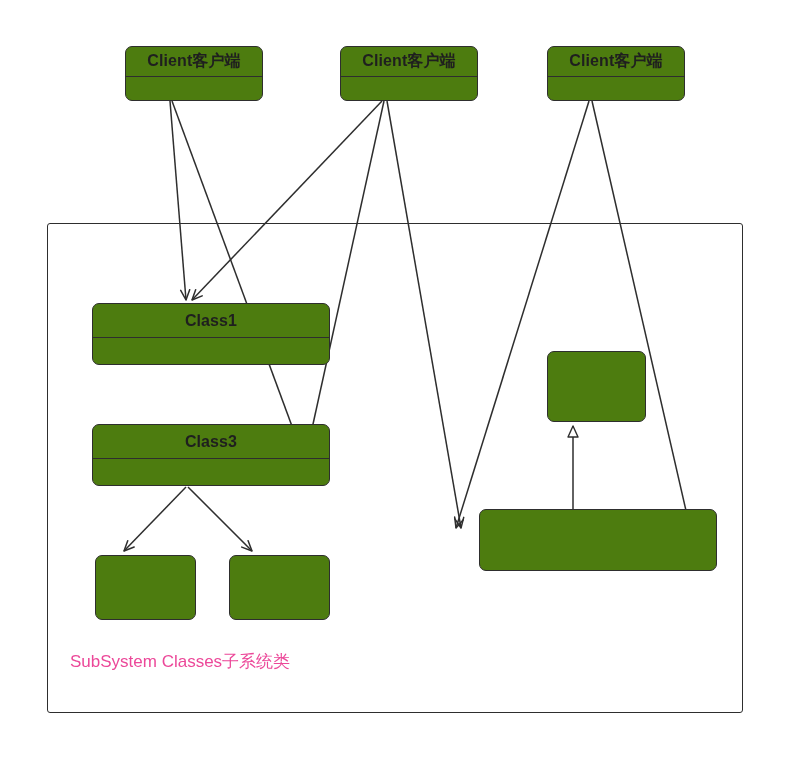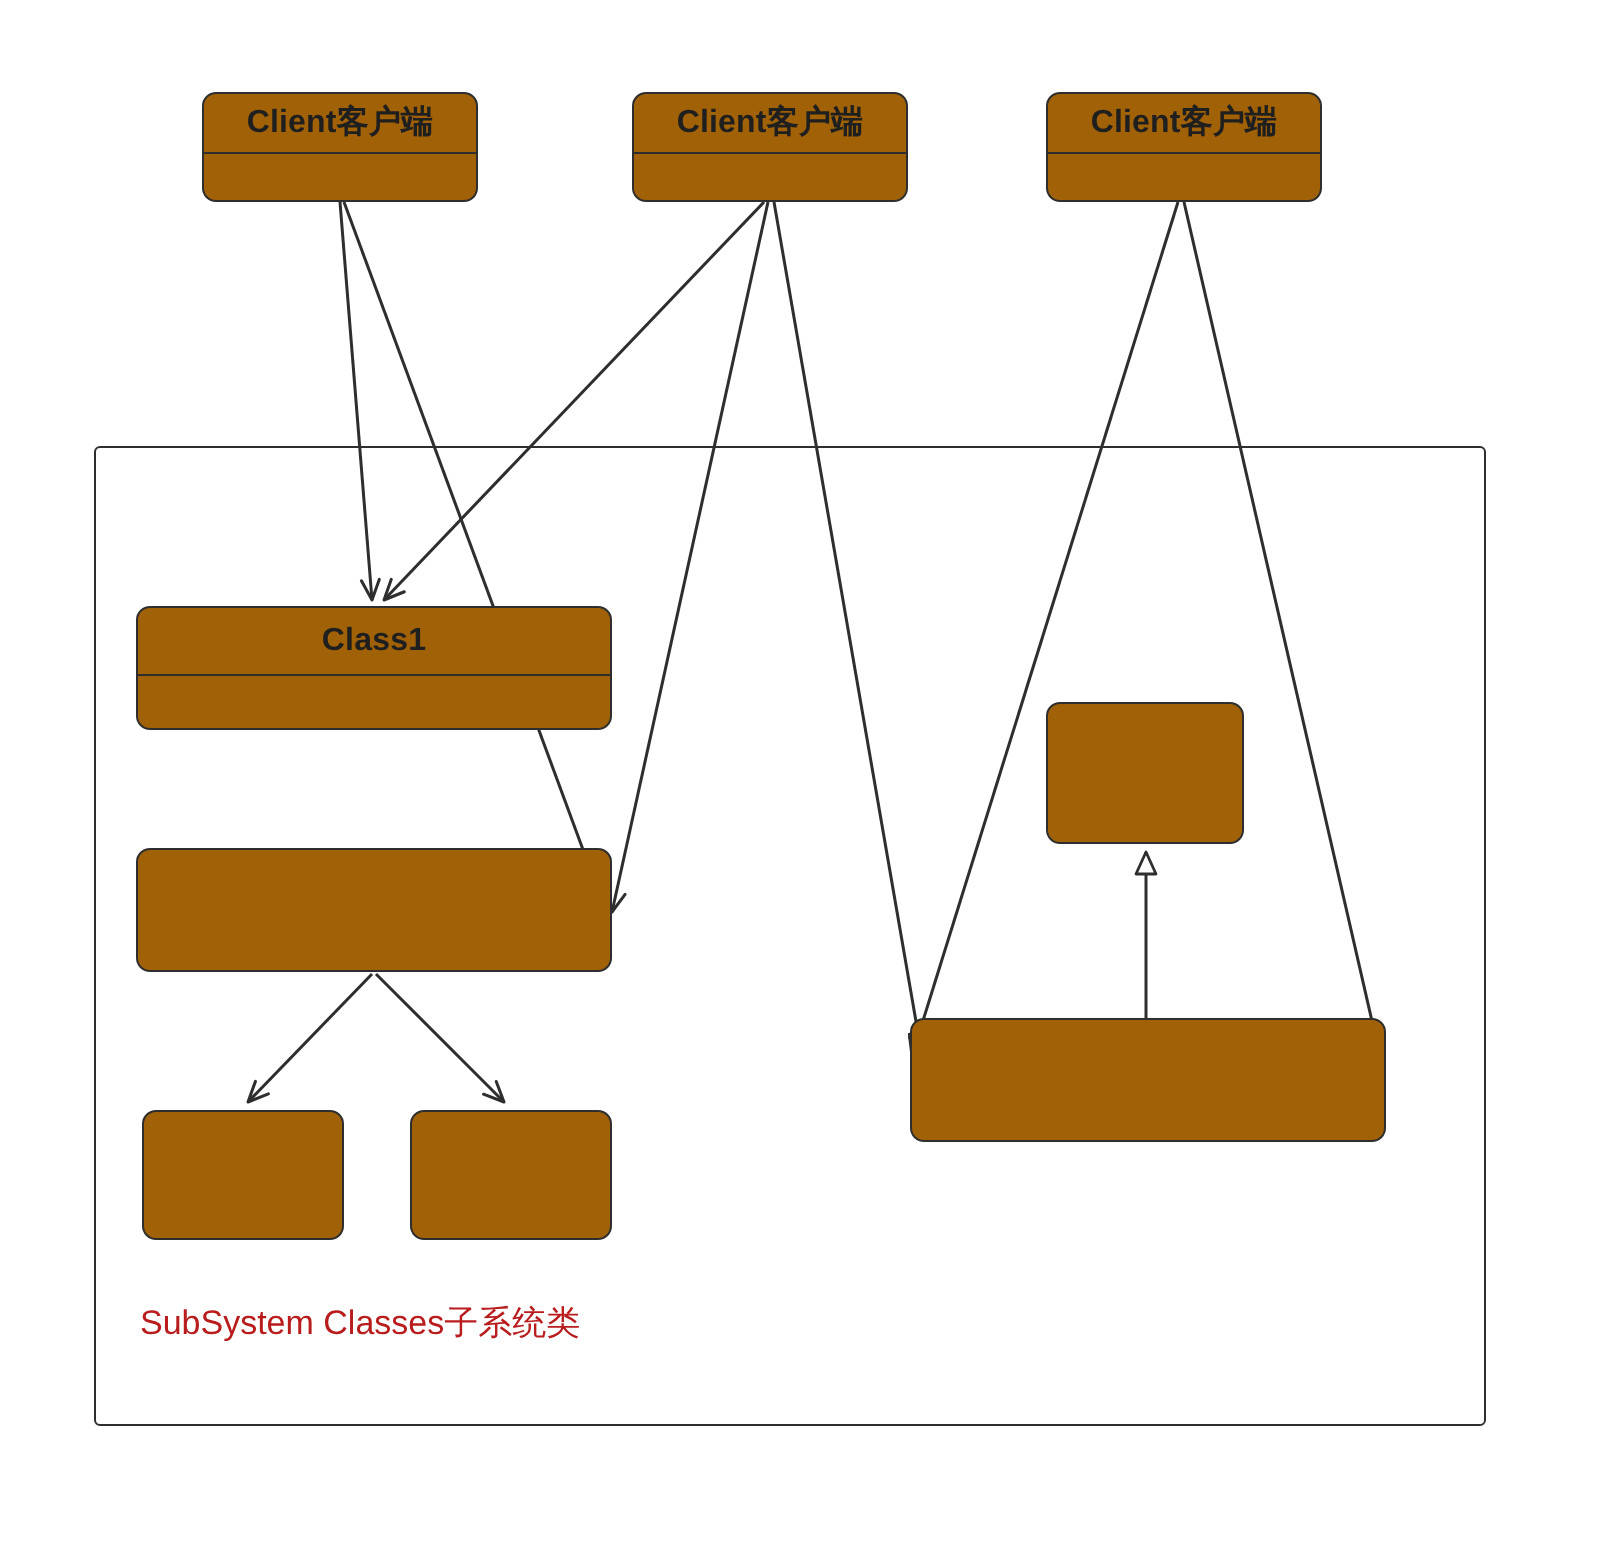--- a/index.html
+++ b/index.html
@@ -22,23 +22,24 @@
     left: 0;
     top: 0;
     width: 804px;
     height: 775px;
     pointer-events: none;
   }
   
   .node {
     position: absolute;
     box-sizing: border-box;
-    background: #a16207;
+    background: #4d7c0f;
     border: 1.6px solid #2e2e2e;
     border-radius: 7px;
+    margin-left: 24px;
   }
   
   .uml {
     display: flex;
     flex-direction: column;
   }
   .uml .title {
     flex: 0 0 auto;
     display: flex;
     align-items: center;
@@ -76,21 +77,21 @@
     box-sizing: border-box;
     border: 1.6px solid #2e2e2e;
     border-radius: 3px;
     background: transparent;
   }
   .subsystem-label {
     position: absolute;
     left: 70px;
     top: 650px;
     font-size: 17px;
-    color: #b91c1c;
+    color: #ec4899;
     white-space: nowrap;
     user-select: none;
   }
 
   
   .klass {
     width: 238px;
     height: 62px;
   }
   .klass .title {
@@ -162,20 +163,21 @@
     <div class="title">Client客户端</div>
     <div class="body"></div>
   </div>
 
   <div class="node uml klass class1">
     <div class="title">Class1</div>
     <div class="body"></div>
   </div>
 
   <div class="node uml klass class3">
+    <div class="title">Class3</div>
     <div class="body"></div>
   </div>
 
   <div class="node uml klass class2">
     <div class="body"></div>
   </div>
 
   <div class="node plain-a"></div>
   <div class="node plain-b"></div>
   <div class="node plain-c"></div>

